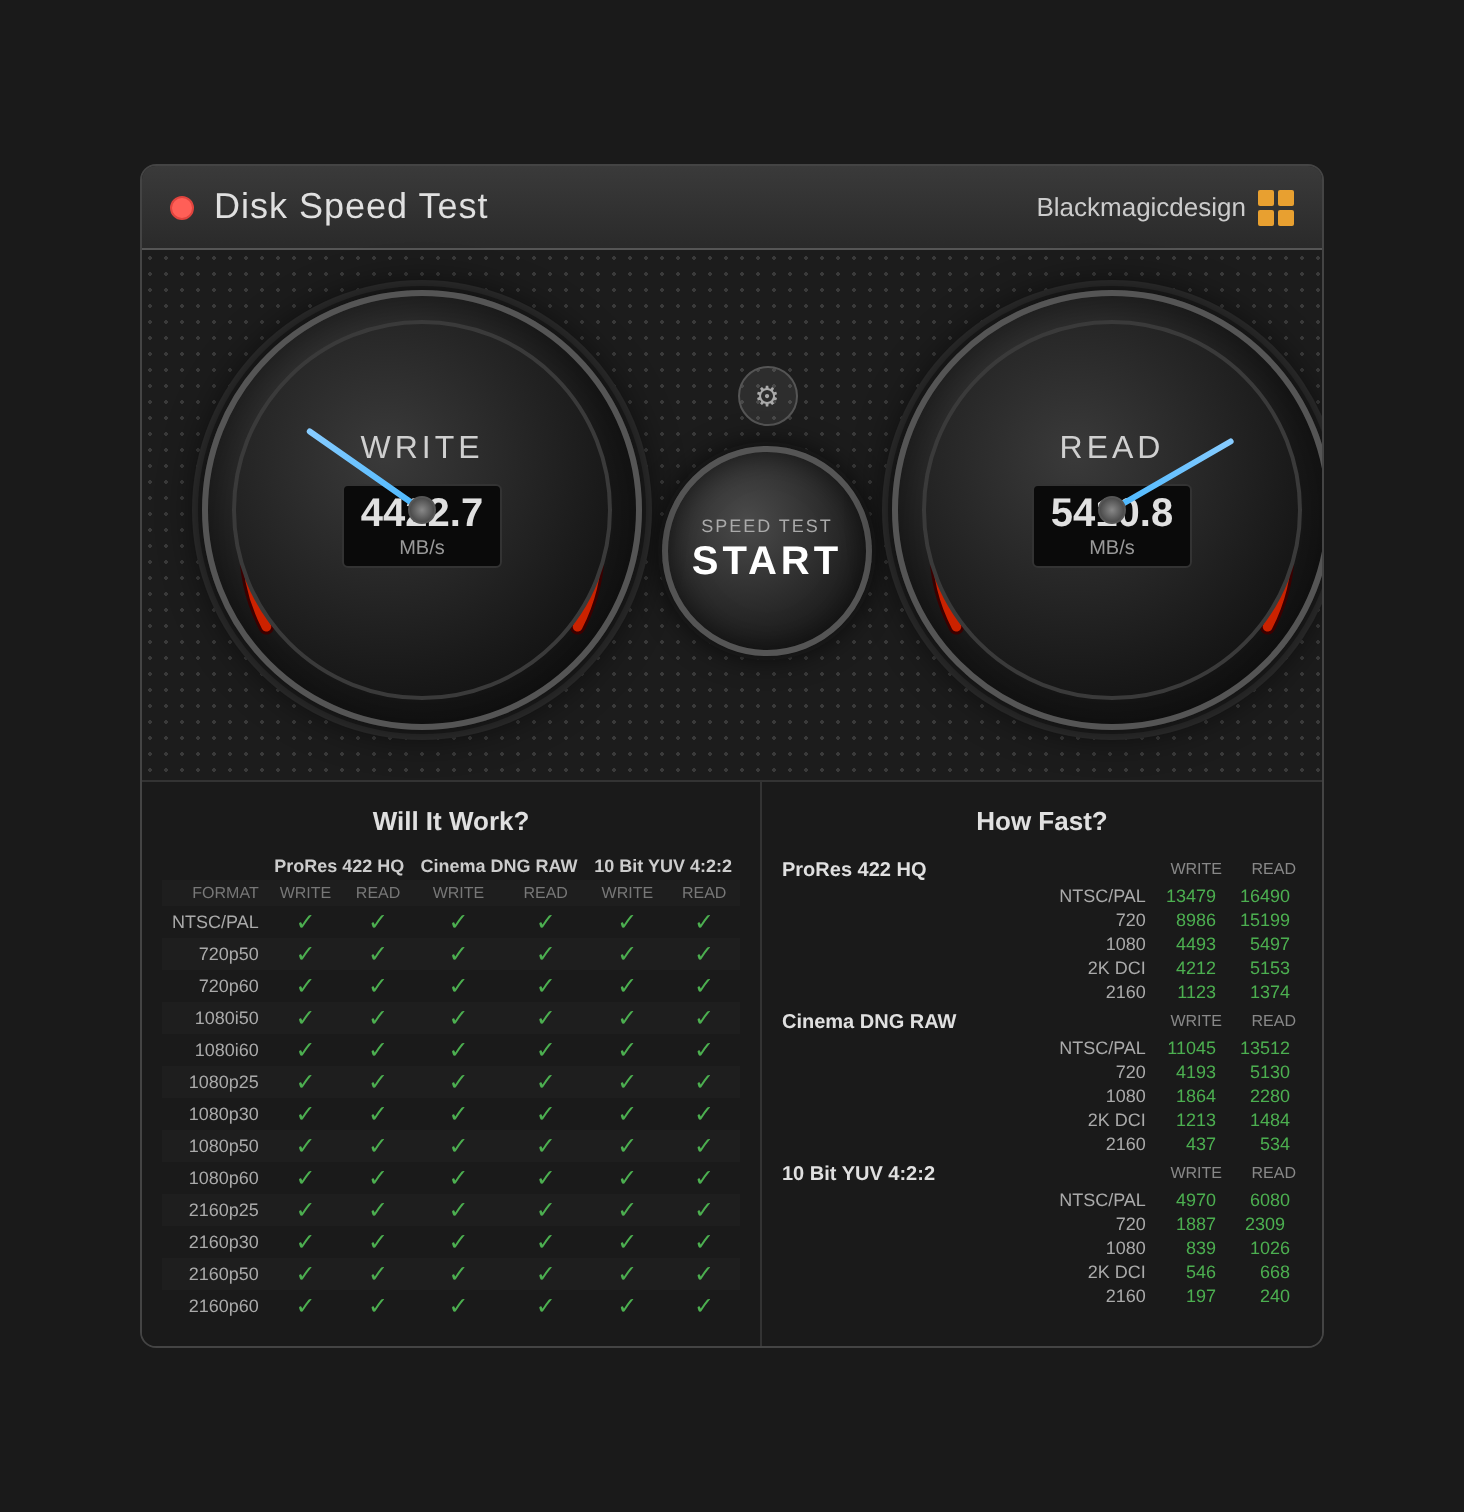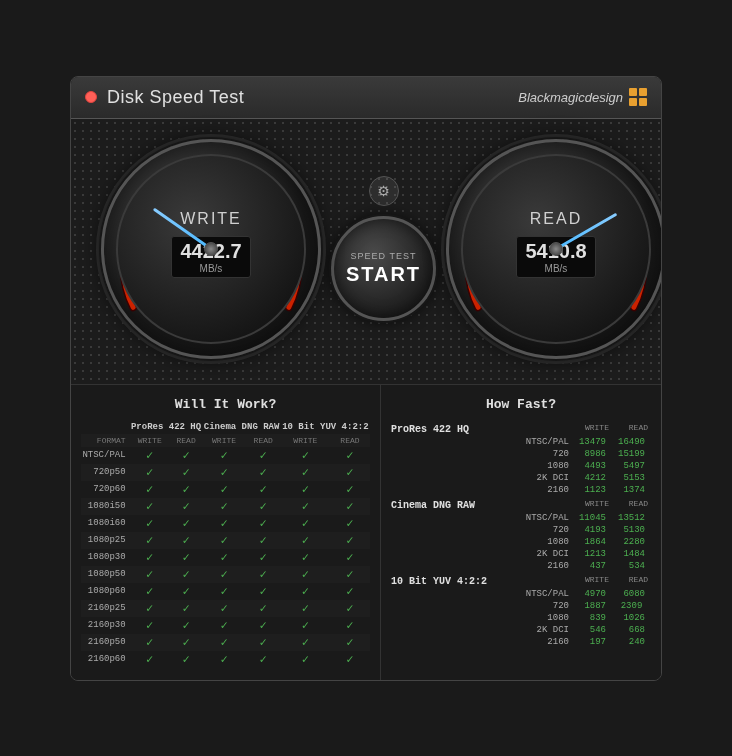--- a/index.html
+++ b/index.html
@@ -45,21 +45,20 @@
     }
     .brand-logo {
       display: flex;
       align-items: center;
       gap: 6px;
     }
     .brand-name {
       color: #cccccc;
       font-size: 13px;
       font-weight: 400;
-      font-style: italic;
     }
     .brand-icon {
       display: grid;
       grid-template-columns: 1fr 1fr;
       gap: 2px;
     }
     .brand-square {
       width: 8px; height: 8px;
       background: #e8a030;
       border-radius: 1px;
@@ -207,21 +206,20 @@
       letter-spacing: 2px;
       color: #ffffff;
     }
 
     
     .data-section {
       background: #1a1a1a;
       display: flex;
       gap: 0;
       border-top: 1px solid #333;
-      font-family: Liberation Mono, monospace;
     }
     .will-it-work {
       flex: 1;
       padding: 12px 10px;
       border-right: 1px solid #333;
     }
     .how-fast {
       width: 280px;
       padding: 12px 10px;
     }

